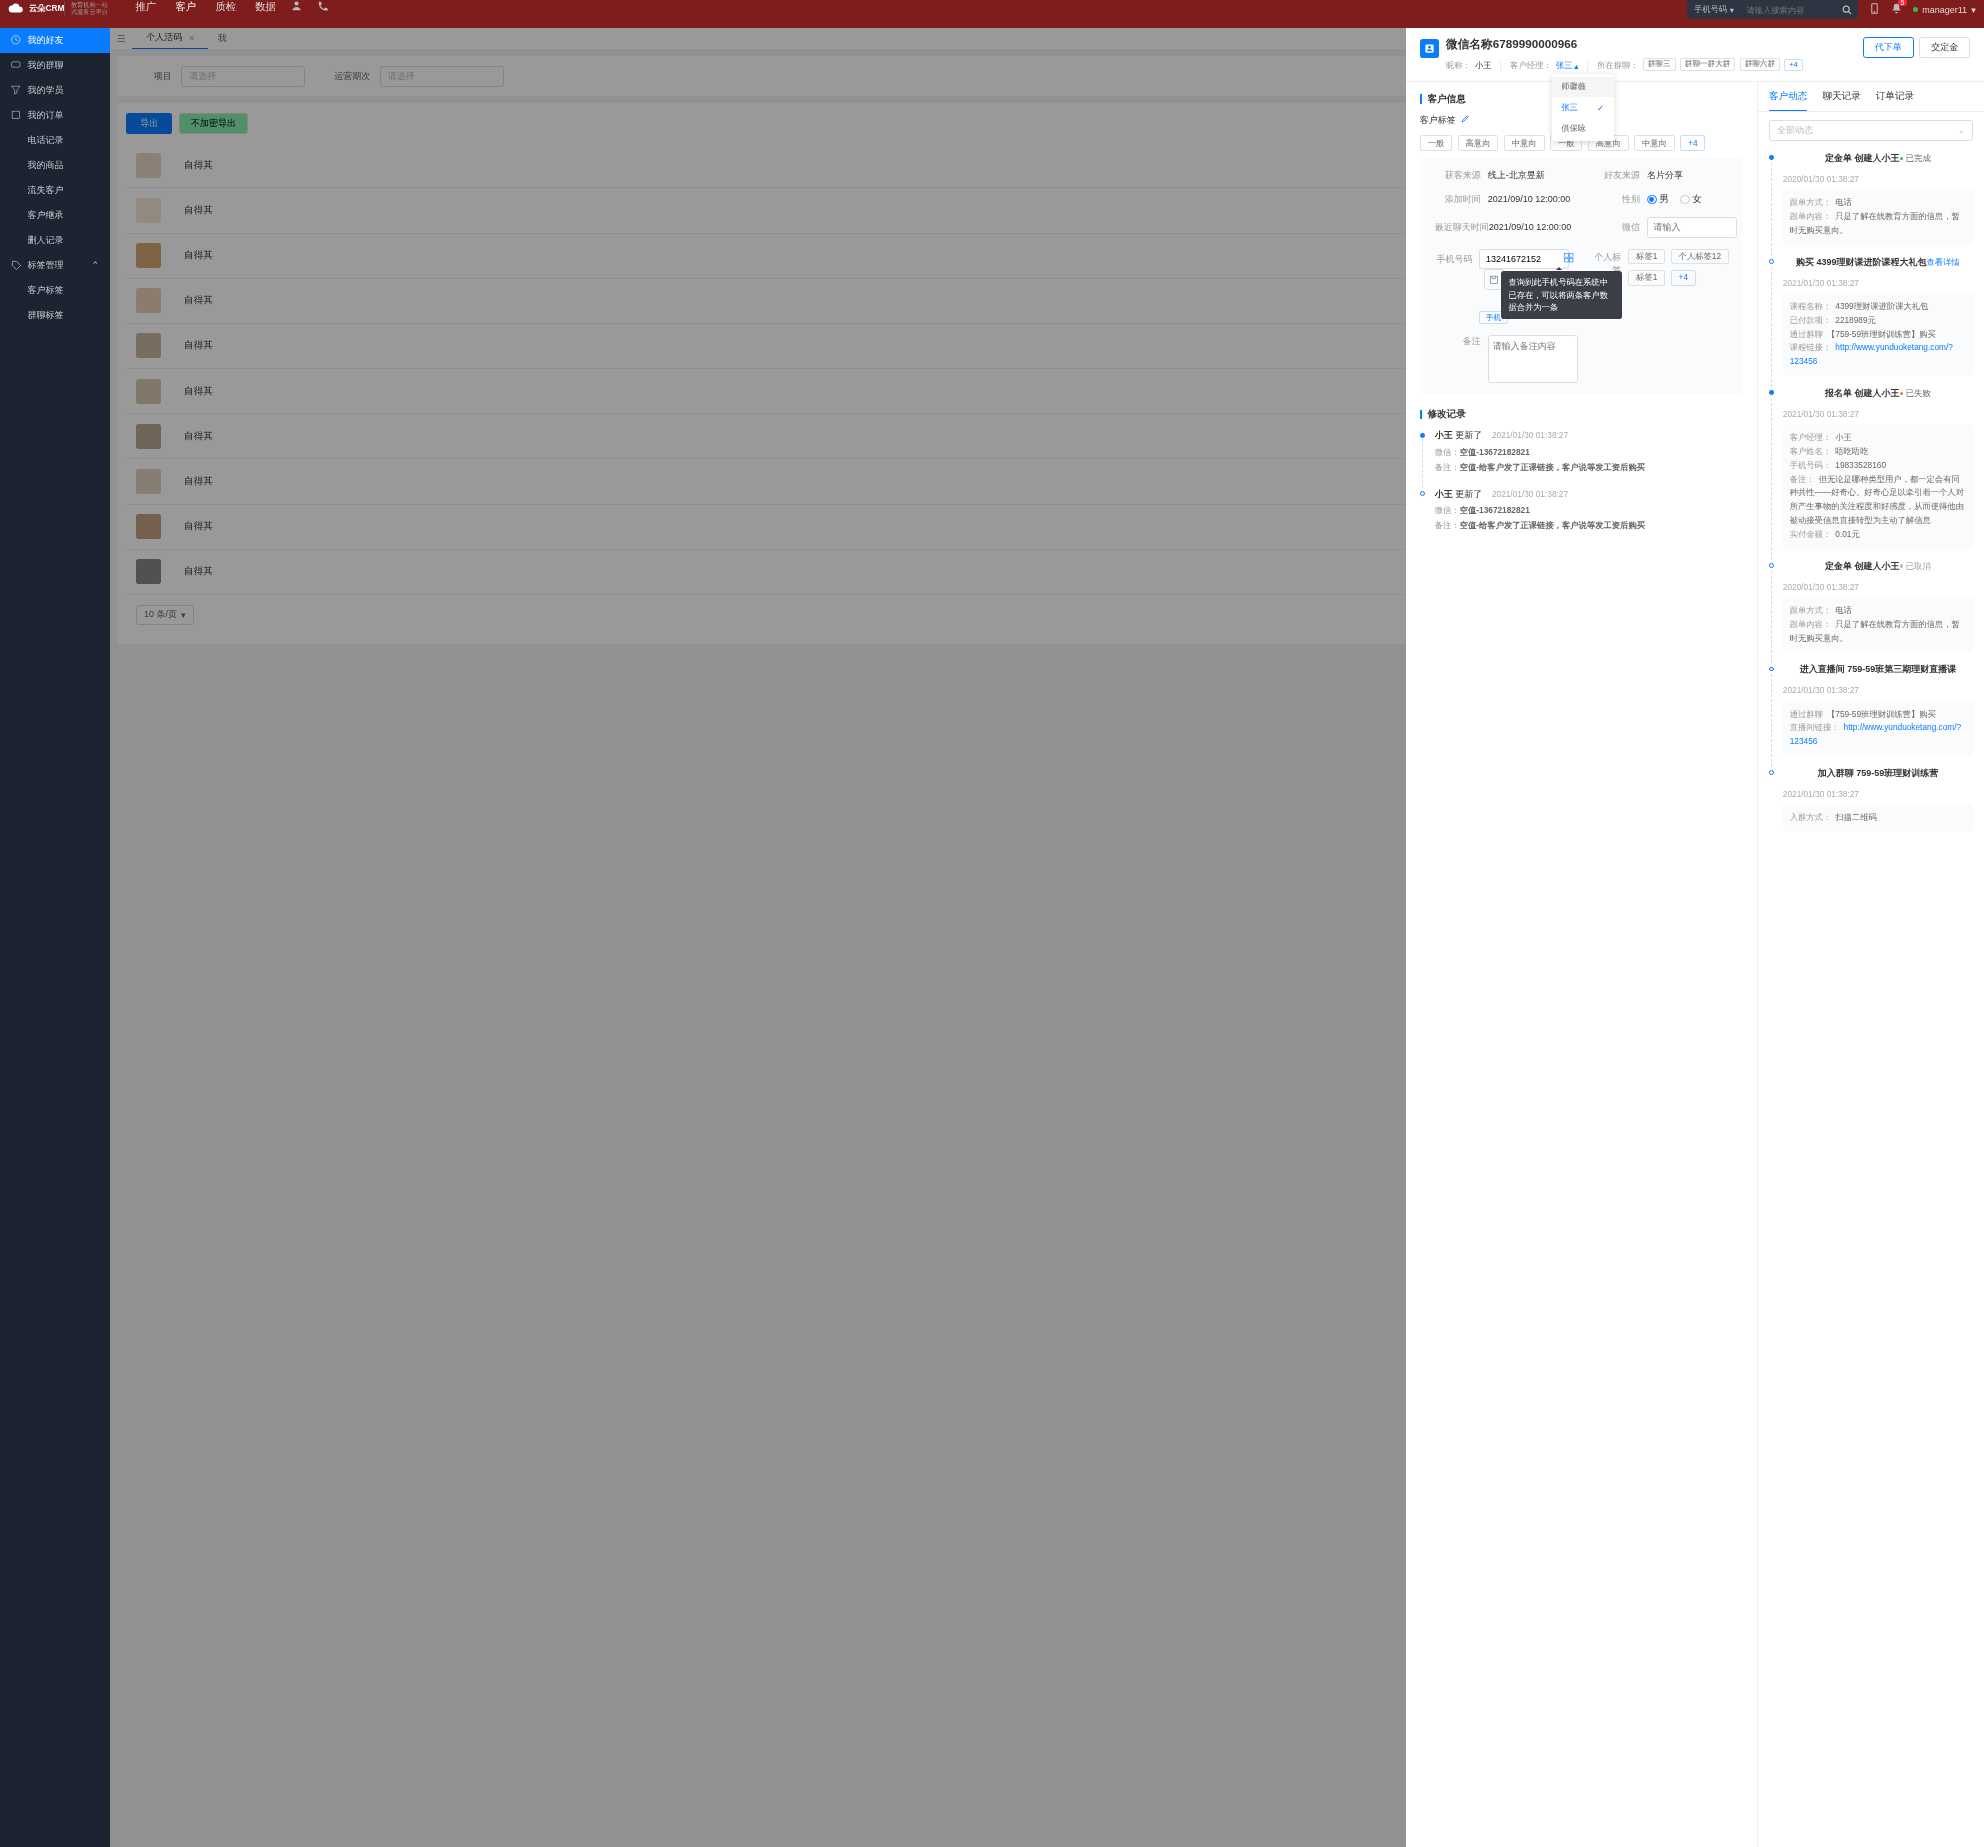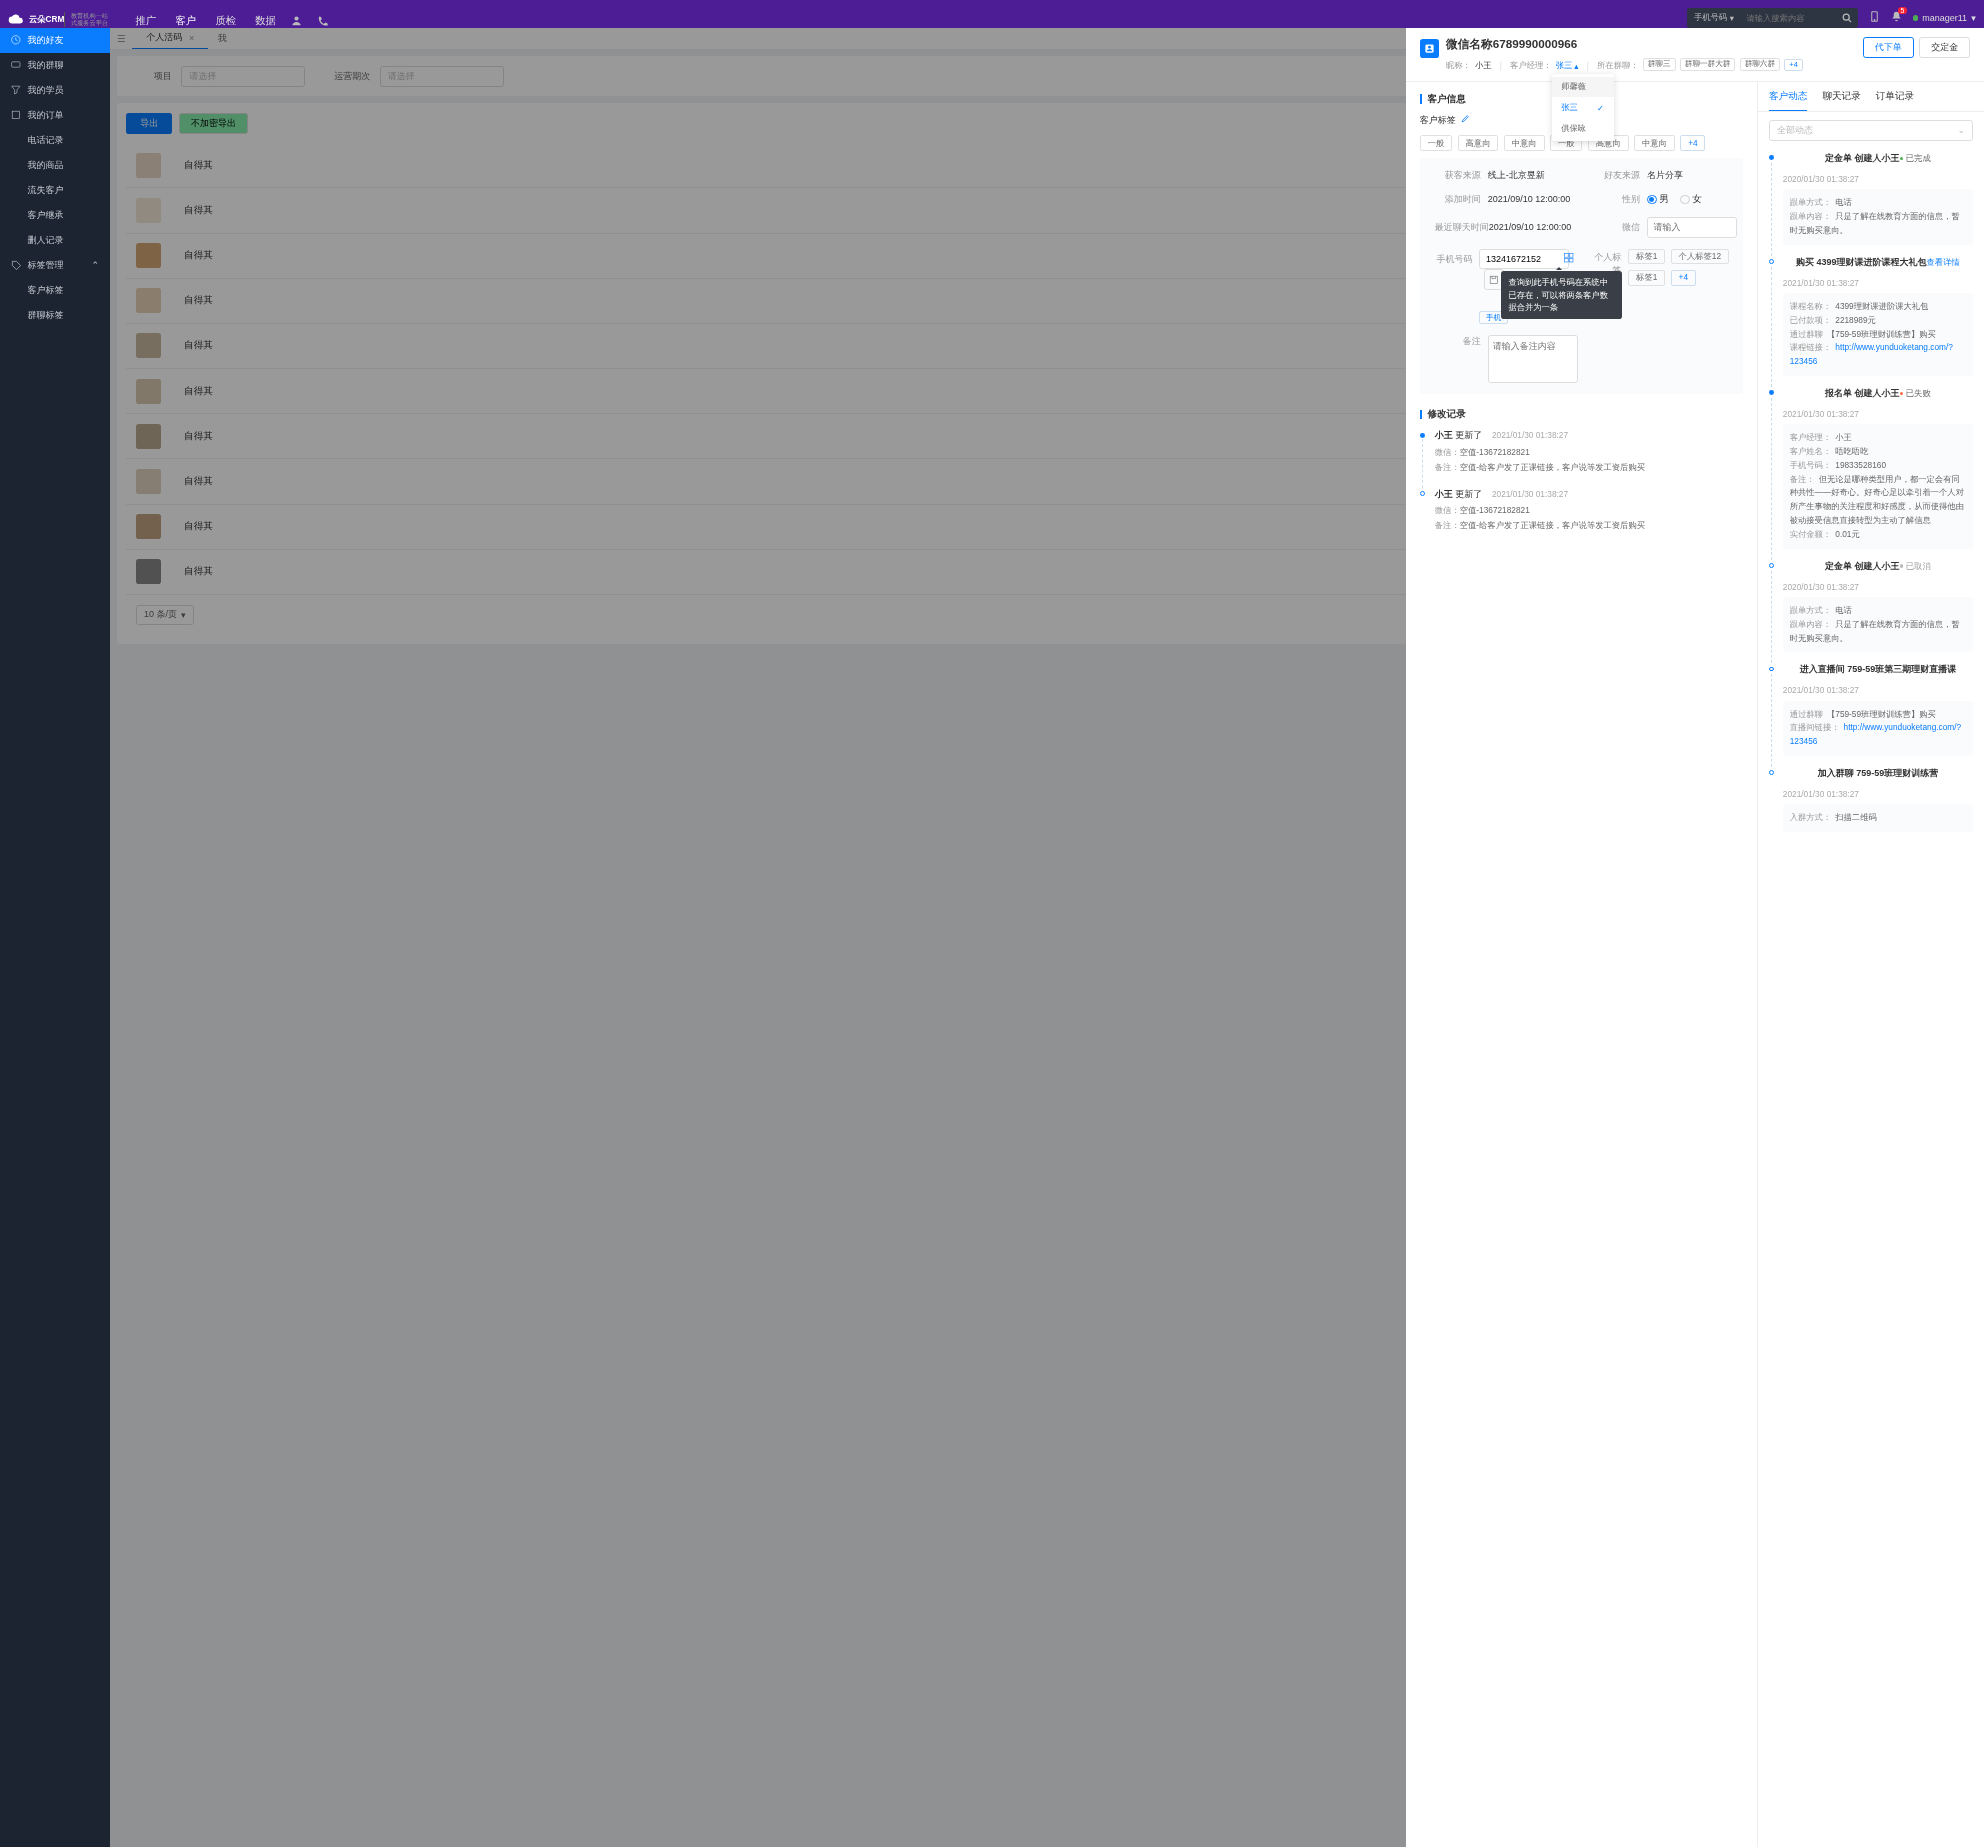--- a/index.html
+++ b/index.html
@@ -1,17 +1,17 @@
 <!DOCTYPE html>
 <html style="font-size:11px"><head>
 <meta charset="utf-8">
 <style>
 *{box-sizing:border-box;margin:0;padding:0;font-family:-apple-system,"PingFang SC","Microsoft YaHei",sans-serif}
 body{background:#1c2431;color:#333;font-size:9.6px}
-.top-nav{height:27.6px;background:#4c1d95;display:flex;align-items:flex-end;padding:0 8.3px}
+.top-nav{height:27.6px;background:#7f1d1d;display:flex;align-items:flex-start;padding:0 8.3px}
 .logo{color:#fff;display:flex;align-items:center;font-size:8.3px}
 .logo svg{margin-right:4.1px}
 .logo-txt{border-left:0.7px solid #555;padding-left:5.5px;color:#999;line-height:7.6px;font-size:6.2px}
 .top-tabs{display:flex;margin-left:27.6px;gap:19.3px}
 .top-tab{color:#ddd;font-size:10.3px;cursor:pointer}
 .top-tab.active{color:#fff}
 .top-icon{color:#bbb;margin-left:15px;cursor:pointer}
 .top-right{margin-left:auto;display:flex;align-items:center;gap:11px}
 .search-wrap{display:flex;align-items:center}
 .search-type{background:#2d3542;color:#bbb;padding:0 6.9px;height:19.3px;display:flex;align-items:center;border-radius:2.8px 0 0 2.8px;font-size:8.3px}
@@ -91,21 +91,21 @@
 .wx-inp{border:0.7px solid #ddd;border-radius:2.8px;height:20.7px;width:90px;padding:0 5.5px;font-size:9px}
 .note-ta{border:0.7px solid #ddd;border-radius:2.8px;min-height:48px;width:90px;padding:4.1px;font-size:9px;resize:none}
 .modlog{margin-top:13.8px}
 .ml-item{position:relative;padding-left:15px;margin-bottom:15px}
 .ml-dot{position:absolute;left:0;top:3.4px;width:4.8px;height:4.8px;border-radius:50%;background:#0a7dff}
 .ml-dot.open{background:#fff;border:0.7px solid #0a7dff}
 .ml-line{position:absolute;left:2.1px;top:9.6px;bottom:-15px;border-left:0.7px dashed #cde}
 .ml-h{font-size:9px;color:#333}
 .ml-time{color:#aaa;font-size:8.3px;margin-left:9.6px}
 .ml-r{color:#999;font-size:8.3px;margin-top:4.1px}
-.ml-r b{color:#666;font-weight:normal}
+.ml-r b{color:#666;font-weight:bold}
 .dr-right{width:227px;border-left:0.7px solid #eee;display:flex;flex-direction:column}
 .r-tabs{display:flex;padding:8.3px 11px 0;gap:15px;border-bottom:0.7px solid #eee}
 .r-tab{font-size:9.6px;padding-bottom:6.9px;cursor:pointer;color:#333}
 .r-tab.active{color:#0a7dff;border-bottom:1.4px solid #0a7dff}
 .r-filter{padding:8.3px 11px}
 .r-sel{border:0.7px solid #ddd;border-radius:2.8px;height:20.7px;width:100%;padding:0 6.9px;color:#bbb;font-size:9px;display:flex;align-items:center;justify-content:space-between}
 .feed{flex:1;overflow-y:auto;padding:2.8px 11px 11px}
 .feed-item{position:relative;padding-left:13.8px;margin-bottom:11px}
 .fi-dot{position:absolute;left:0;top:3.4px;width:4.8px;height:4.8px;border-radius:50%}
 .fi-dot.solid{background:#0a7dff}

